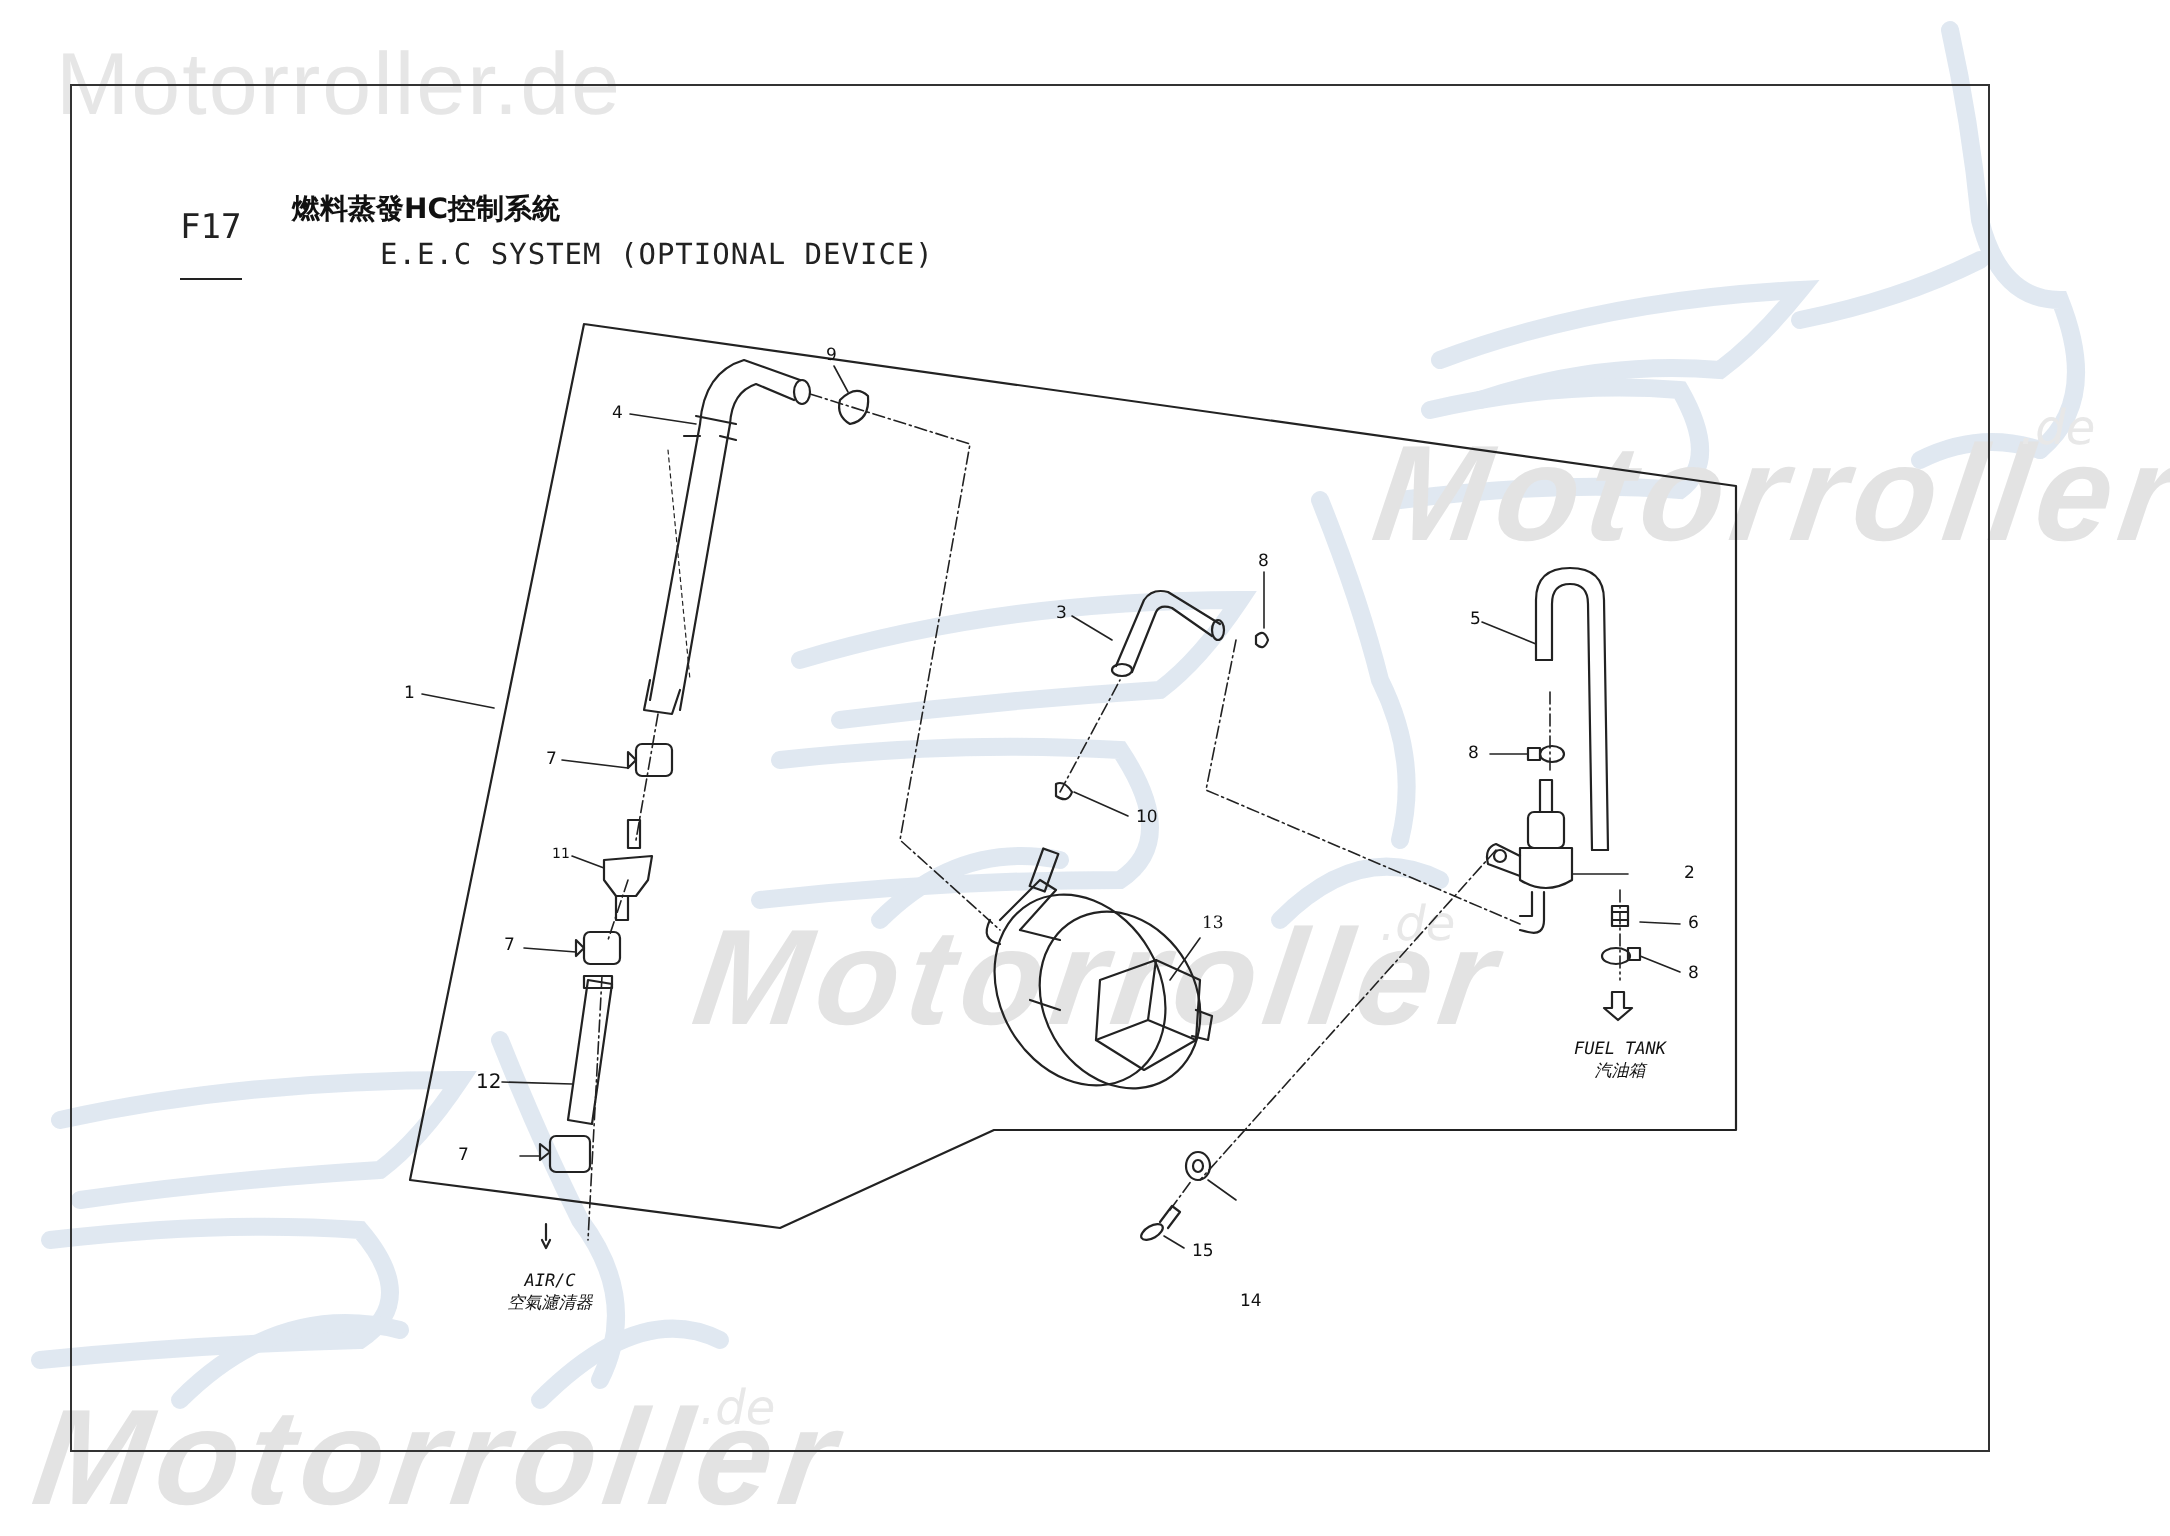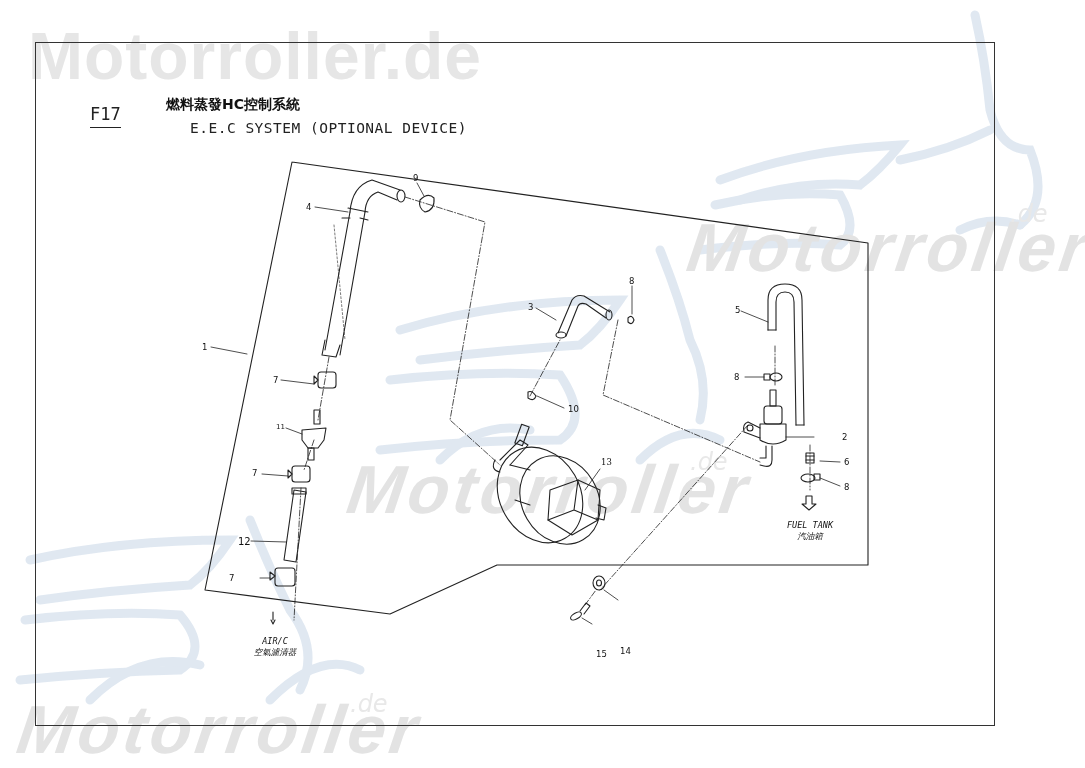--- a/index.html
+++ b/index.html
@@ -1,27 +1,27 @@
 <!DOCTYPE html>
 <html><head>
 <meta charset="utf-8">
 <style>
   html, body { margin:0; padding:0; background:#ffffff; }
   body { width:1085px; height:768px; position:relative; overflow:hidden; font-family:"DejaVu Sans", sans-serif; }
   .abs { position:absolute; }
   .wm-text { position:absolute; color:#e6e6e6; font-family:"Liberation Sans", sans-serif; white-space:nowrap; }
-  .wm-top { left:28px; top:18px; font-size:66px; letter-spacing:1px;font-weight:bold; }
+  .wm-top { left:28px; top:18px; font-size:44px; letter-spacing:1px; }
   .wm-italic { font-style:italic; font-weight:bold; color:#e3e3e3; letter-spacing:4px; transform:skewX(-8deg); }
   .wm-right { left:688px; top:208px; font-size:68px; }
   .wm-mid { left:348px; top:450px; font-size:68px; }
   .wm-bot { left:18px; top:690px; font-size:68px; }
   .wm-de { font-size:24px; color:#e8e8e8; font-style:italic; font-weight:normal; position:absolute; }
   .frame { position:absolute; left:35px; top:42px; width:960px; height:684px; border:1.5px solid #333; box-sizing:border-box; }
-  .fig-code { left:90px; top:104px; font-family:"DejaVu Sans Mono", monospace; font-size:17px; color:#222; border-bottom:1.5px solid #222; padding-bottom:3px; }
-  .fig-cn { left:146px; top:96px; font-family:"DejaVu Sans", sans-serif; font-weight:bold; font-size:14px; color:#111;margin-left:20px; }
+  .fig-code { left:90px; top:104px; font-family:"DejaVu Sans Mono", monospace; font-size:17px; color:#222; border-bottom:1.5px solid #222; padding-bottom:15px; }
+  .fig-cn { left:146px; top:96px; font-family:"DejaVu Sans", sans-serif; font-weight:bold; font-size:14px; color:#111; }
   .fig-en { left:146px; top:120px; font-family:"DejaVu Sans Mono", monospace; font-size:14.5px; color:#222; letter-spacing:0.5px;margin-left:44px; }
   .callout { position:absolute; font-family:"DejaVu Sans", sans-serif; font-size:8.5px; color:#111; }
   .note { position:absolute; font-family:"DejaVu Sans Mono", monospace; font-size:8.5px; color:#111; text-align:center; line-height:11px;font-style:italic; }
   svg.draw { position:absolute; left:0; top:0; }
 </style>
 </head>
 <body>
 
 <div class="wm-text wm-top">Motorroller.de</div>
 
@@ -220,21 +220,21 @@
 <div class="callout" style="left:229px;top:573px;">7</div>
 <div class="callout" style="left:629px;top:276px;">8</div>
 <div class="callout" style="left:734px;top:372px;">8</div>
 <div class="callout" style="left:844px;top:482px;">8</div>
 <div class="callout" style="left:413px;top:173px;">9</div>
 <div class="callout" style="left:568px;top:404px;">10</div>
 <div class="callout" style="left:276px;top:423px;font-size:7px;">11</div>
 <div class="callout" style="left:238px;top:536px;font-size:10px;">12</div>
 <div class="callout" style="left:601px;top:457px;font-family:'DejaVu Serif',serif;">13</div>
 <div class="callout" style="left:620px;top:598px;margin-top:48px;">14</div>
-<div class="callout" style="left:596px;top:649px;">15</div>
+<div class="callout" style="left:596px;top:621px;">15</div>
 
 <div class="note" style="left:240px;top:636px;width:70px;text-align:center;">
   <div>AIR/C</div>
   <div style="font-family:'DejaVu Sans',sans-serif;">空氣濾清器</div>
 </div>
 <div class="note" style="left:775px;top:520px;width:70px;">
   <div>FUEL TANK</div>
   <div style="font-family:'DejaVu Sans',sans-serif;">汽油箱</div>
 </div>
 

